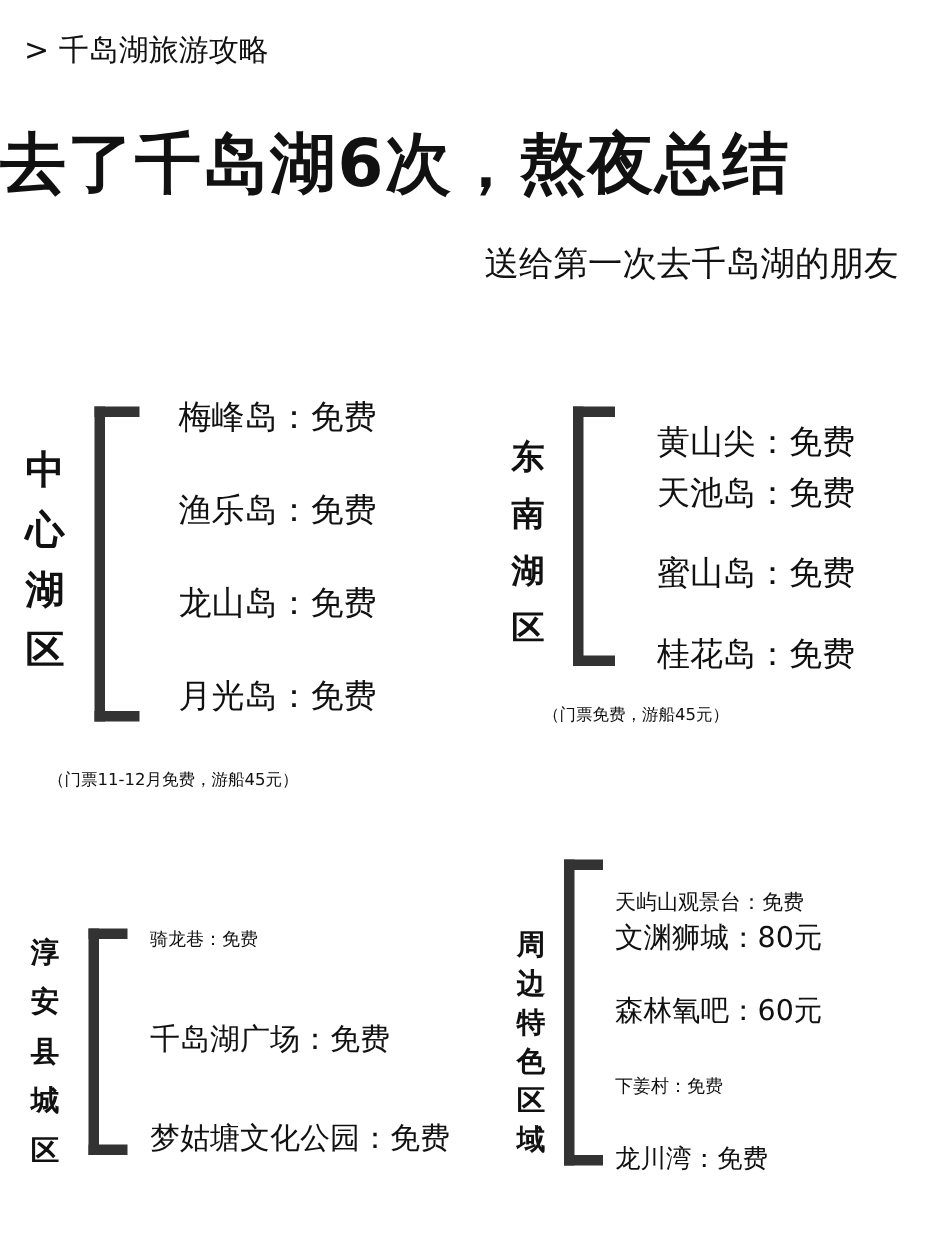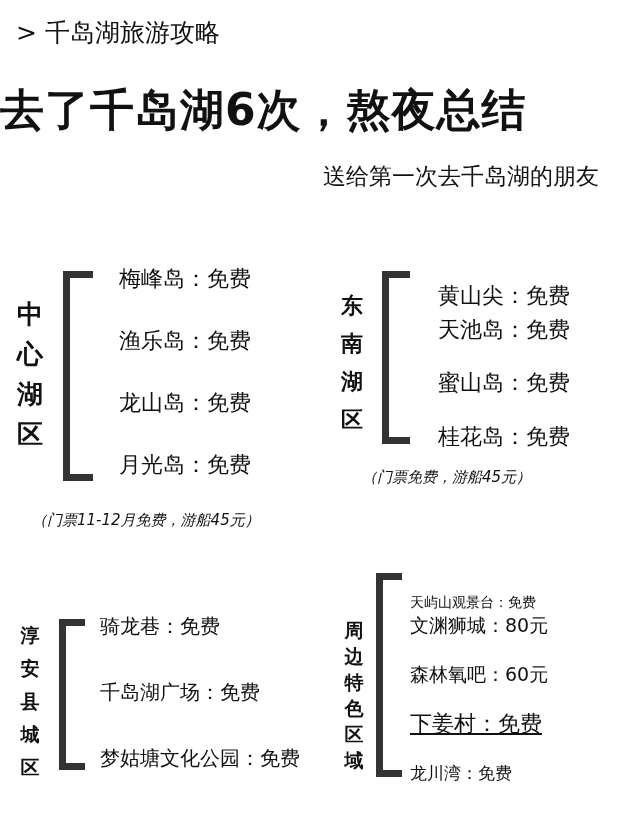--- a/index.html
+++ b/index.html
@@ -1,27 +1,27 @@
 <!DOCTYPE html>
 <html><head>
 <meta charset="utf-8">
 <style>
   html, body { margin: 0; padding: 0; }
   body {
     width: 619px; height: 823px; background: #ffffff; position: relative; overflow: hidden;
     font-family: "DejaVu Sans", "Liberation Sans", sans-serif; color: #111111;
   }
   .abs { position: absolute; }
-  .crumb { left: 16px; top: 16px; font-size: 25px; line-height: 34px; white-space: nowrap; }
+  .crumb { left: 16px; top: 16px; font-size: 20px; line-height: 34px; white-space: nowrap; }
   .title { left: 0; width: 492px; top: 80px; text-align: center; font-size: 44px; font-weight: bold; line-height: 60px; white-space: nowrap; letter-spacing: 1px; }
   .subtitle { right: 20px; top: 160px; font-size: 23px; line-height: 32px; white-space: nowrap; }
   .vlabel { font-weight: bold; text-align: center; white-space: pre-line; }
   .bracket { border: 7px solid #333333; border-right: none; box-sizing: border-box; }
   .item { font-size: 22px; line-height: 28px; white-space: nowrap; }
-  .note { font-size: 15px; line-height: 20px; white-space: nowrap; font-style: italic; }
+  .note { font-size: 11px; line-height: 20px; white-space: nowrap; }
 </style>
 </head>
 <body>
 
 <div class="abs crumb">&gt; 千岛湖旅游攻略</div>
 <div class="abs title">去了千岛湖6次，熬夜总结</div>
 <div class="abs subtitle">送给第一次去千岛湖的朋友</div>
 
 <div>
   <div class="abs vlabel" style="left:14px; top:294px; width:32px; font-size:26px; line-height:40px;">中
@@ -49,31 +49,31 @@
   <div class="abs note" style="left:362px; top:467px;">（门票免费，游船45元）</div>
 </div>
 
 <div>
   <div class="abs vlabel" style="left:14px; top:619px; width:32px; font-size:19px; line-height:33px;">淳
 安
 县
 城
 区</div>
   <div class="abs bracket" style="left:59px; top:619px; width:26px; height:151px;"></div>
-  <div class="abs item" style="left:100px; top:612px; font-size:20px;">骑龙巷：免费</div>
+  <div class="abs item" style="left:100px; top:612px; font-size:12px;">骑龙巷：免费</div>
   <div class="abs item" style="left:100px; top:678px; font-size:20px;">千岛湖广场：免费</div>
   <div class="abs item" style="left:100px; top:744px; font-size:20px;">梦姑塘文化公园：免费</div>
 </div>
 
 <div>
   <div class="abs vlabel" style="left:338px; top:617px; width:32px; font-size:19px; line-height:26px;">周
 边
 特
 色
 区
 域</div>
   <div class="abs bracket" style="left:376px; top:573px; width:26px; height:204px;"></div>
   <div class="abs item" style="left:410px; top:588px; font-size:14px;">天屿山观景台：免费</div>
   <div class="abs item" style="left:410px; top:611px; font-size:19px;">文渊狮城：80元</div>
   <div class="abs item" style="left:410px; top:660px; font-size:19px;">森林氧吧：60元</div>
-  <div class="abs item" style="left:410px; top:710px; font-size:22px;text-decoration:underline;">下姜村：免费</div>
+  <div class="abs item" style="left:410px; top:710px; font-size:12px;">下姜村：免费</div>
   <div class="abs item" style="left:410px; top:759px; font-size:17px;">龙川湾：免费</div>
 </div>
 
 </body></html>

